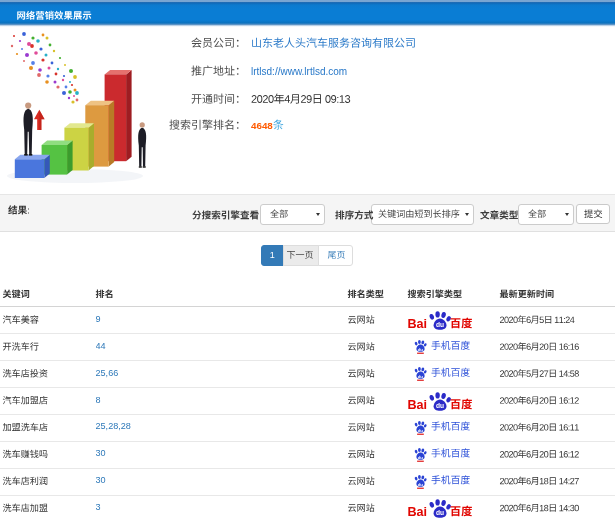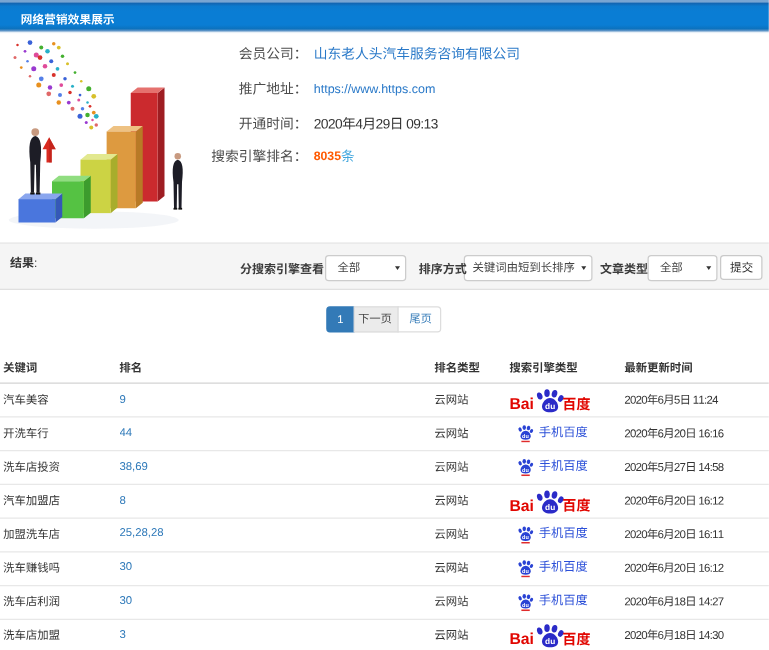--- a/index.html
+++ b/index.html
@@ -104,22 +104,22 @@
       <rect x="0.6" y="52.0" width="3.5" height="1.6" fill="#111"></rect>
     </g>
     <g transform="translate(142.2,91.8)">
       <circle cx="0" cy="3.1" r="2.6" fill="#c89a80"></circle>
       <path d="M 0 5.9 C -3.9 6.8 -4.8 12.8 -3.4 23.7 L -3.0 44.7 L -0.8 44.7 L -0.5 25.5 L 0.5 25.5 L 0.8 44.7 L 3.0 44.7 L 3.4 23.7 C 4.8 12.8 3.9 6.8 0 5.9 Z" fill="#1d1d26"></path>
       <rect x="-3.4" y="44.5" width="3.0" height="1.4" fill="#111"></rect>
       <rect x="0.5" y="44.5" width="3.0" height="1.4" fill="#111"></rect>
     </g>
   </svg>
 
-<div class="val lnk" style="top:64px;font-size:10px;line-height:15px">https://www.https.com</div>
-<div class="val" style="top:118px"><span style="color:#ff5a00;font-weight:700;font-size:9.8px">8035</span></div>
+<div class="val lnk" style="top:64px;font-size:10px;line-height:15px">lrtlsd://www.lrtlsd.com</div>
+<div class="val" style="top:118px"><span style="color:#ff5a00;font-weight:700;font-size:9.8px">4648</span></div>
 
 <div id="fbar">
  <div class="sel" style="left:260px;width:65px"></div>
  <div class="sel" style="left:371px;width:103px"></div>
  <div class="sel" style="left:518px;width:56px"></div>
  <div class="btn" style="left:576px;width:34px"></div>
 </div>
 
 <div id="pgwrap"><div id="pg">
  <a class="on">1</a><a class="nx"></a><a class="lst"></a>
@@ -180,21 +180,21 @@
 <path d="M 6.5 5.6 C 8.7 5.6 10.6 8.0 10.6 9.9 C 10.6 11.8 8.9 12.7 6.5 12.7 C 4.1 12.7 2.4 11.8 2.4 9.9 C 2.4 8.0 4.3 5.6 6.5 5.6 Z"></path>
 </g>
 <text x="3.7" y="11.6" font-family="Liberation Sans" font-size="4.4" font-weight="bold" fill="#fff">du</text>
 <rect x="3.1" y="13.6" width="6.7" height="1.3" fill="#e02b2b"></rect>
 </svg></div></div>
         </td>
         <td></td>
       </tr>
 <tr>
         <td></td>
-        <td class="rk"><span style="position:relative;top:-1.5px">38,69</span></td>
+        <td class="rk"><span style="position:relative;top:-1.5px">25,66</span></td>
         <td></td>
         <td>
           <div style="position:relative;height:16px;"><div style="position:relative;display:inline-block;width:13px;height:15px;margin-left:6px;vertical-align:middle"><svg width="13" height="15" viewBox="0 0 13 15" style="position:absolute;left:0;top:0">
 <g fill="#2a43d4">
 <ellipse cx="2.1" cy="4.6" rx="1.3" ry="1.8" transform="rotate(-22 2.1 4.6)"></ellipse>
 <ellipse cx="5.4" cy="3.0" rx="1.4" ry="1.9"></ellipse>
 <ellipse cx="8.8" cy="3.4" rx="1.4" ry="1.9" transform="rotate(14 8.8 3.4)"></ellipse>
 <ellipse cx="11.2" cy="5.8" rx="1.2" ry="1.7" transform="rotate(30 11.2 5.8)"></ellipse>
 <path d="M 6.5 5.6 C 8.7 5.6 10.6 8.0 10.6 9.9 C 10.6 11.8 8.9 12.7 6.5 12.7 C 4.1 12.7 2.4 11.8 2.4 9.9 C 2.4 8.0 4.3 5.6 6.5 5.6 Z"></path>
 </g>

